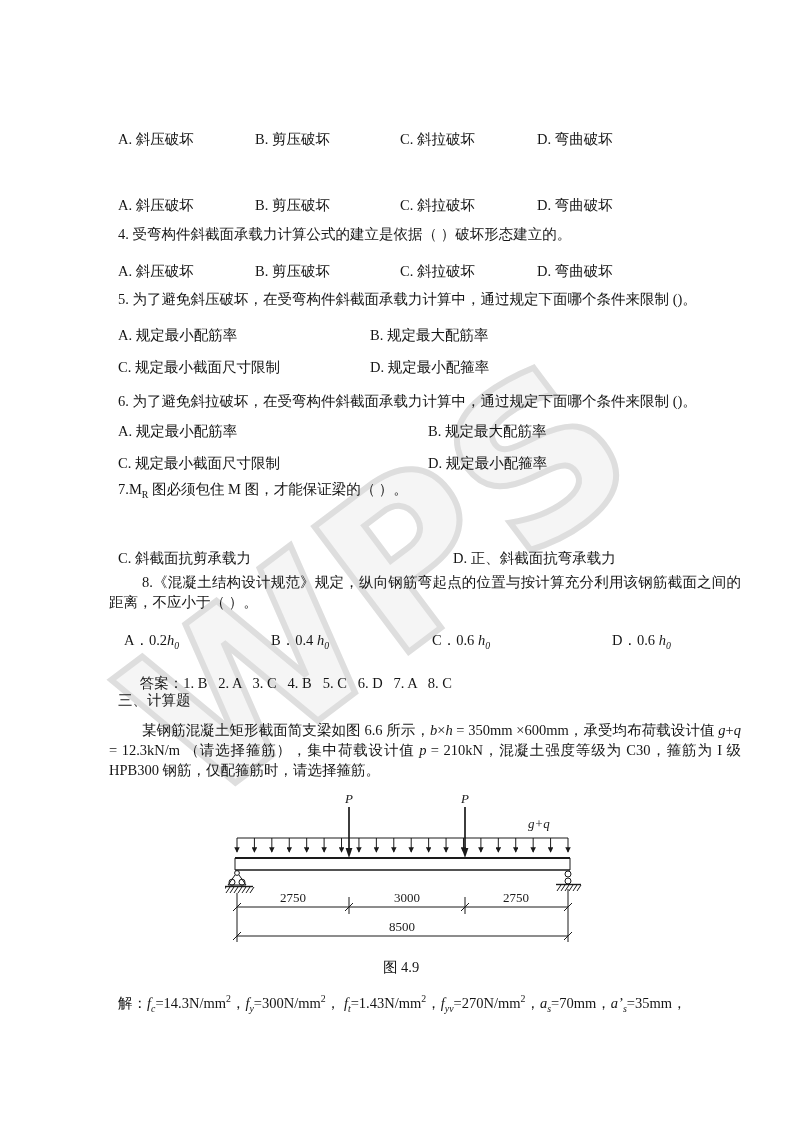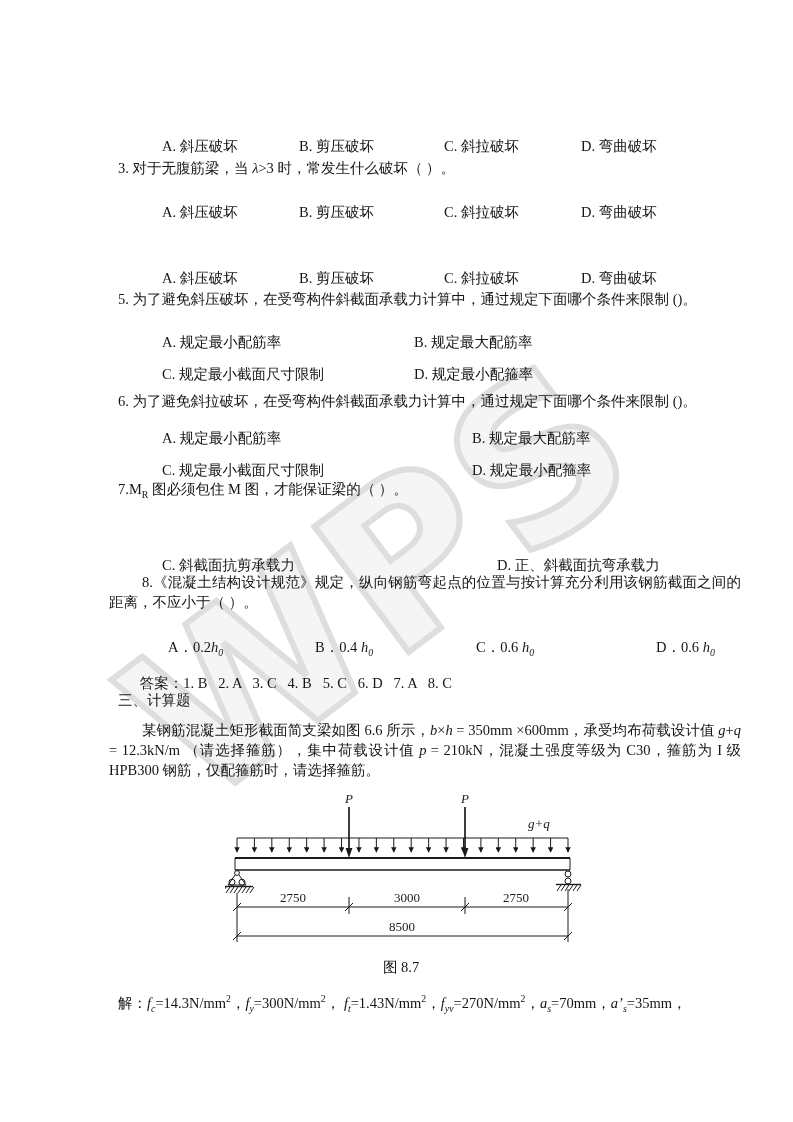--- a/index.html
+++ b/index.html
@@ -3,21 +3,21 @@
 <meta charset="utf-8">
 <style>
   html,body{margin:0;padding:0;background:#ffffff;}
   .page{
     position:relative;width:793px;height:1122px;margin:0 auto;background:#ffffff;
     font-family:"Liberation Serif","DejaVu Serif",serif;
     color:#151515;font-size:14.5px;overflow:hidden;
   }
   .row{position:absolute;left:85px;width:640px;height:24px;white-space:nowrap;}
   .indent{padding-left:33px;}
-  .opt{position:absolute;top:11px;margin-left:44px;}
+  .opt{position:absolute;top:4px;}
   .para{position:absolute;left:85px;width:632px;line-height:20px;text-align:justify;text-indent:33px;margin-left:24px;}
   .pre{white-space:pre;}
   .seg-i{font-style:italic;}
   .seg-sub{vertical-align:sub;font-size:0.68em;}
   .seg-sup{vertical-align:super;font-size:0.68em;}
   .caption{position:absolute;left:85px;width:632px;text-align:center;}
   .footer{position:absolute;left:0;width:793px;text-align:center;font-size:12px;}
   .watermark{
     position:absolute;left:55px;top:330px;width:650px;height:500px;
     display:flex;align-items:center;justify-content:center;
@@ -46,30 +46,30 @@
 
   <div class="content">
 
     <div class="row" style="top:126px">
       <span class="opt" style="left:33px">A. 斜压破坏</span>
       <span class="opt" style="left:170px">B. 剪压破坏</span>
       <span class="opt" style="left:315px">C. 斜拉破坏</span>
       <span class="opt" style="left:452px">D. 弯曲破坏</span>
     </div>
 
-    <div class="row" style="top:159px">
-      <span class="indent" style="display:inline-block"><span>3. 对于无腹筋梁，当 </span><span class="seg-i">λ</span><span>&gt;3 时，常发生什么破坏（ ）。</span></span>
-    </div>
     <div class="row" style="top:192px">
       <span class="opt" style="left:33px">A. 斜压破坏</span>
       <span class="opt" style="left:170px">B. 剪压破坏</span>
       <span class="opt" style="left:315px">C. 斜拉破坏</span>
       <span class="opt" style="left:452px">D. 弯曲破坏</span>
     </div>
 
+    <div class="row" style="top:225px">
+      <span class="indent" style="display:inline-block">4. 受弯构件斜截面承载力计算公式的建立是依据（ ）破坏形态建立的。</span>
+    </div>
     <div class="row" style="top:258px">
       <span class="opt" style="left:33px">A. 斜压破坏</span>
       <span class="opt" style="left:170px">B. 剪压破坏</span>
       <span class="opt" style="left:315px">C. 斜拉破坏</span>
       <span class="opt" style="left:452px">D. 弯曲破坏</span>
     </div>
 
     <div class="row" style="top:290px">
       <span class="indent" style="display:inline-block">5. 为了避免斜压破坏，在受弯构件斜截面承载力计算中，通过规定下面哪个条件来限制 ()。</span>
     </div>
@@ -221,20 +221,20 @@
       </g>
 
       <g>
         <line class="ln" x1="12" y1="146" x2="343" y2="146"></line>
         <line class="ln" x1="8" y1="150" x2="16" y2="142"></line>
         <line class="ln" x1="339" y1="150" x2="347" y2="142"></line>
         <text x="177" y="141" text-anchor="middle">8500</text>
       </g>
     </svg>
 
-    <div class="caption" style="top:958px">图 8.7</div>
+    <div class="caption" style="top:958px">图 4.9</div>
 
     <div class="row" style="top:993px">
       <span class="indent" style="display:inline-block"><span>解：</span><span class="seg-i">f</span><span class="seg-i seg-sub">c</span><span>=14.3N/mm</span><span class="seg-sup">2</span><span>，</span><span class="seg-i">f</span><span class="seg-i seg-sub">y</span><span>=300N/mm</span><span class="seg-sup">2</span><span>， </span><span class="seg-i">f</span><span class="seg-i seg-sub">t</span><span>=1.43N/mm</span><span class="seg-sup">2</span><span>，</span><span class="seg-i">f</span><span class="seg-i seg-sub">yv</span><span>=270N/mm</span><span class="seg-sup">2</span><span>，</span><span class="seg-i">a</span><span class="seg-i seg-sub">s</span><span>=70mm，</span><span class="seg-i">a’</span><span class="seg-i seg-sub">s</span><span>=35mm，</span></span>
     </div>
 
   </div>
 </div>
 
 </body></html>

